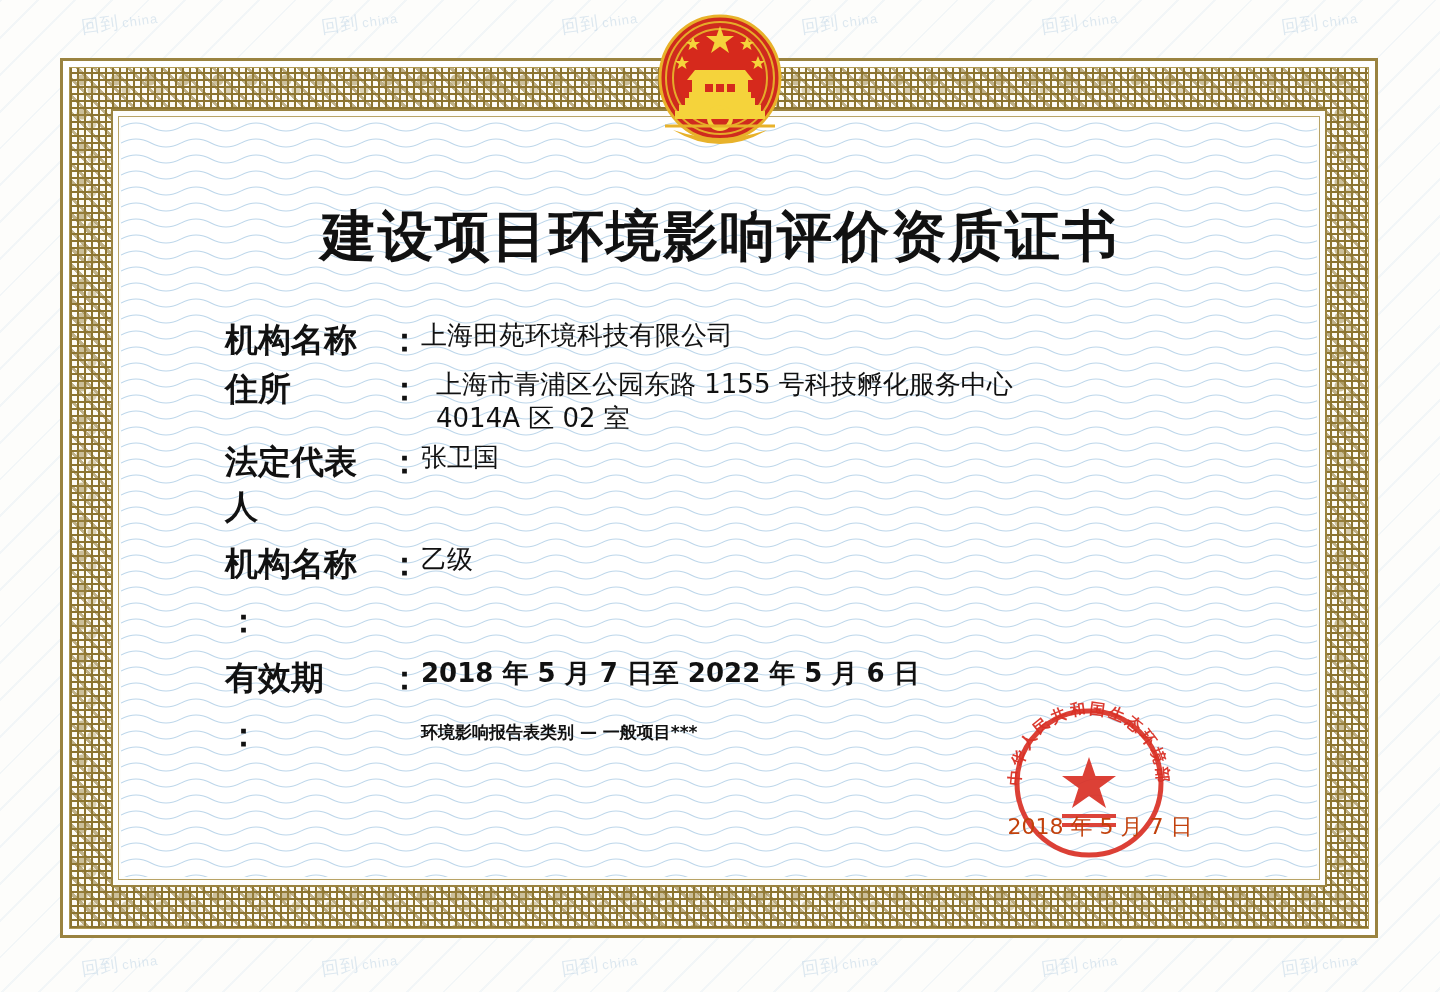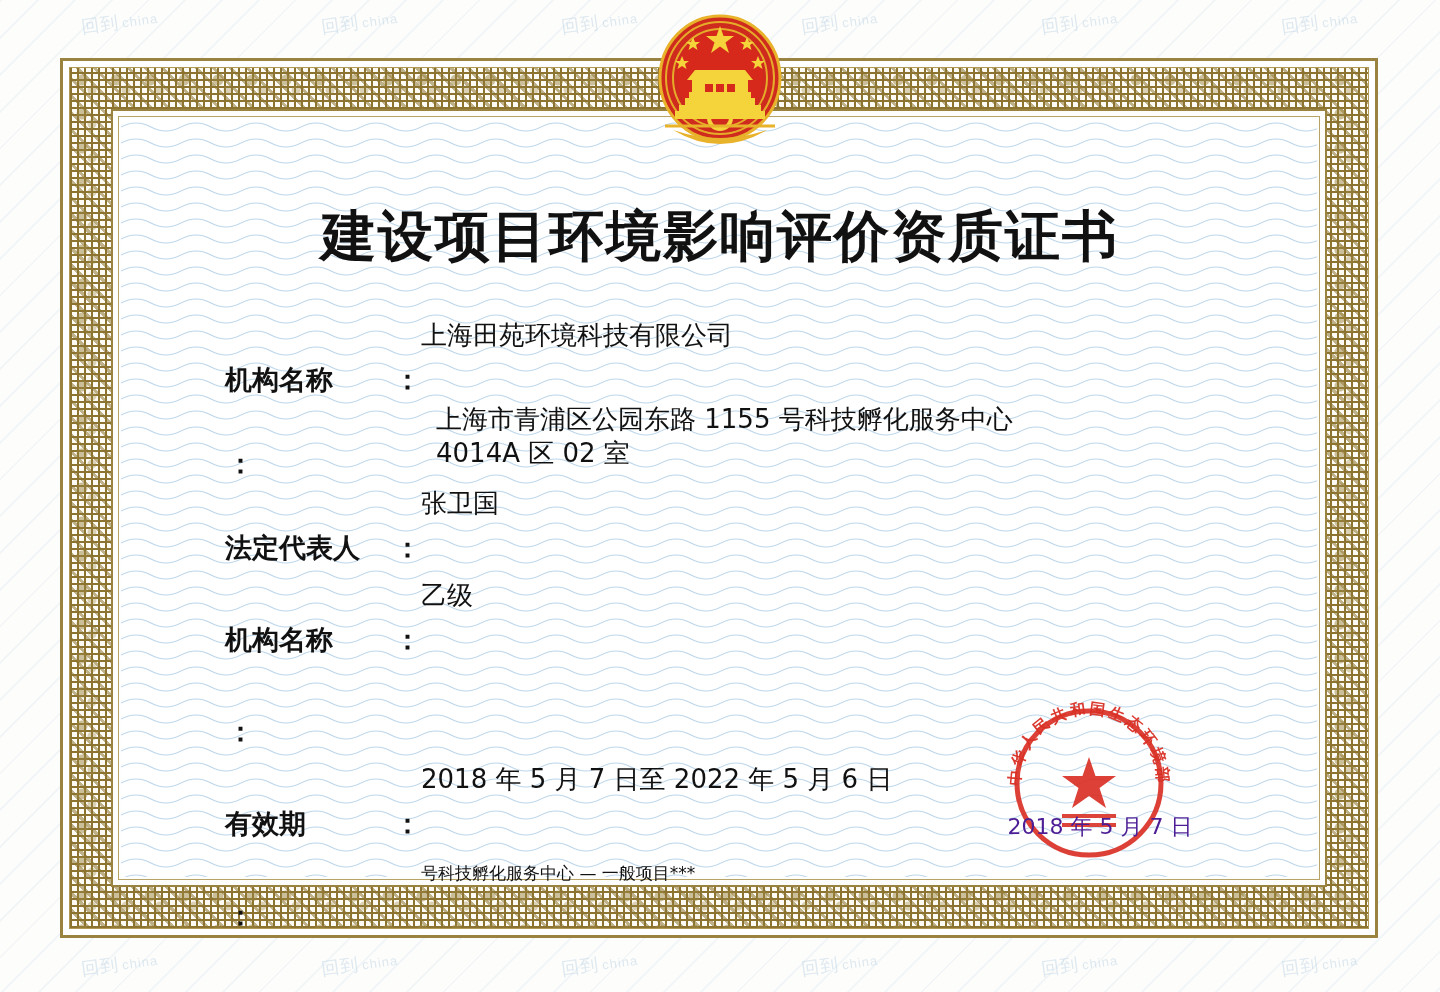--- a/index.html
+++ b/index.html
@@ -131,35 +131,35 @@
   .field-row {
     display: flex;
     align-items: flex-start;
     margin-bottom: 12px;
   }
   .field-label {
     width: 196px;
     flex: none;
     font-family: "DejaVu Sans", "Liberation Sans", sans-serif;
     font-weight: bold;
-    font-size: 27px;
+    font-size: 33px;
     color: #111111;
     display: flex;
-    justify-content: space-between;
+    justify-content: flex-start;
     letter-spacing: 0;
-    margin-top: 44px;
   }
   .field-label .lb-colon { margin-left: 2px; }
   .label-text { display: flex; justify-content: space-between; width: 166px; }
   .field-value {
     font-family: "DejaVu Sans", "Liberation Sans", sans-serif;
     font-size: 26px;
     color: #111111;
     line-height: 1.34;
     white-space: pre-line;
+    font-weight: bold;
   }
   .field-value.bold { font-weight: normal; }
   .field-value.small { font-size: 17px; padding-top: 8px; }
   .row-tight { margin-bottom: 4px; }
   .row-addr .field-value { line-height: 1.32; margin-left: 15px; }
 
   
   .seal {
     position: absolute;
     left: 1000px;
@@ -169,21 +169,21 @@
     z-index: 7;
   }
   .seal-date {
     position: absolute;
     left: 1000px;
     top: 812px;
     width: 200px;
     text-align: center;
     font-family: "DejaVu Sans", "Liberation Sans", sans-serif;
     font-size: 22px;
-    color: #4c1d95;
+    color: #c2410c;
     z-index: 8;
     white-space: nowrap;
   }
 </style>
 </head>
 <body>
 
 <div class="page">
 
   <div class="watermark-layer"></div>
@@ -270,20 +270,21 @@
       <div class="field-row row-tight">
         <div class="field-label">
           <span class="label-text">机构名称</span>
             <span class="lb-colon">：</span>
         </div>
         <div class="field-value bold">上海田苑环境科技有限公司</div>
       </div>
 
       <div class="field-row row-addr row-tight">
         <div class="field-label">
+          <span class="label-text">住所</span>
             <span class="lb-colon">：</span>
         </div>
         <div class="field-value bold">上海市青浦区公园东路 1155 号科技孵化服务中心
 4014A 区 02 室</div>
       </div>
 
       <div class="field-row">
         <div class="field-label">
           <span class="label-text">法定代表人</span>
             <span class="lb-colon">：</span>
@@ -310,21 +311,21 @@
           <span class="label-text">有效期</span>
             <span class="lb-colon">：</span>
         </div>
         <div class="field-value">2018 年 5 月 7 日至 2022 年 5 月 6 日</div>
       </div>
 
       <div class="field-row">
         <div class="field-label">
             <span class="lb-colon">：</span>
         </div>
-        <div class="field-value small">号科技孵化服务中心 — 一般项目***</div>
+        <div class="field-value small">环境影响报告表类别 — 一般项目***</div>
       </div>
 
     </div>
 
     <div class="seal">
       <svg viewBox="0 0 178 178" width="178" height="178" xmlns="http://www.w3.org/2000/svg">
         <defs>
           <path id="sealArc" d="M 20,89 A 69,69 0 1 1 158,89"></path>
           <path id="sealArcBottom" d="M 26,89 A 63,63 0 0 0 152,89"></path>
         </defs>

